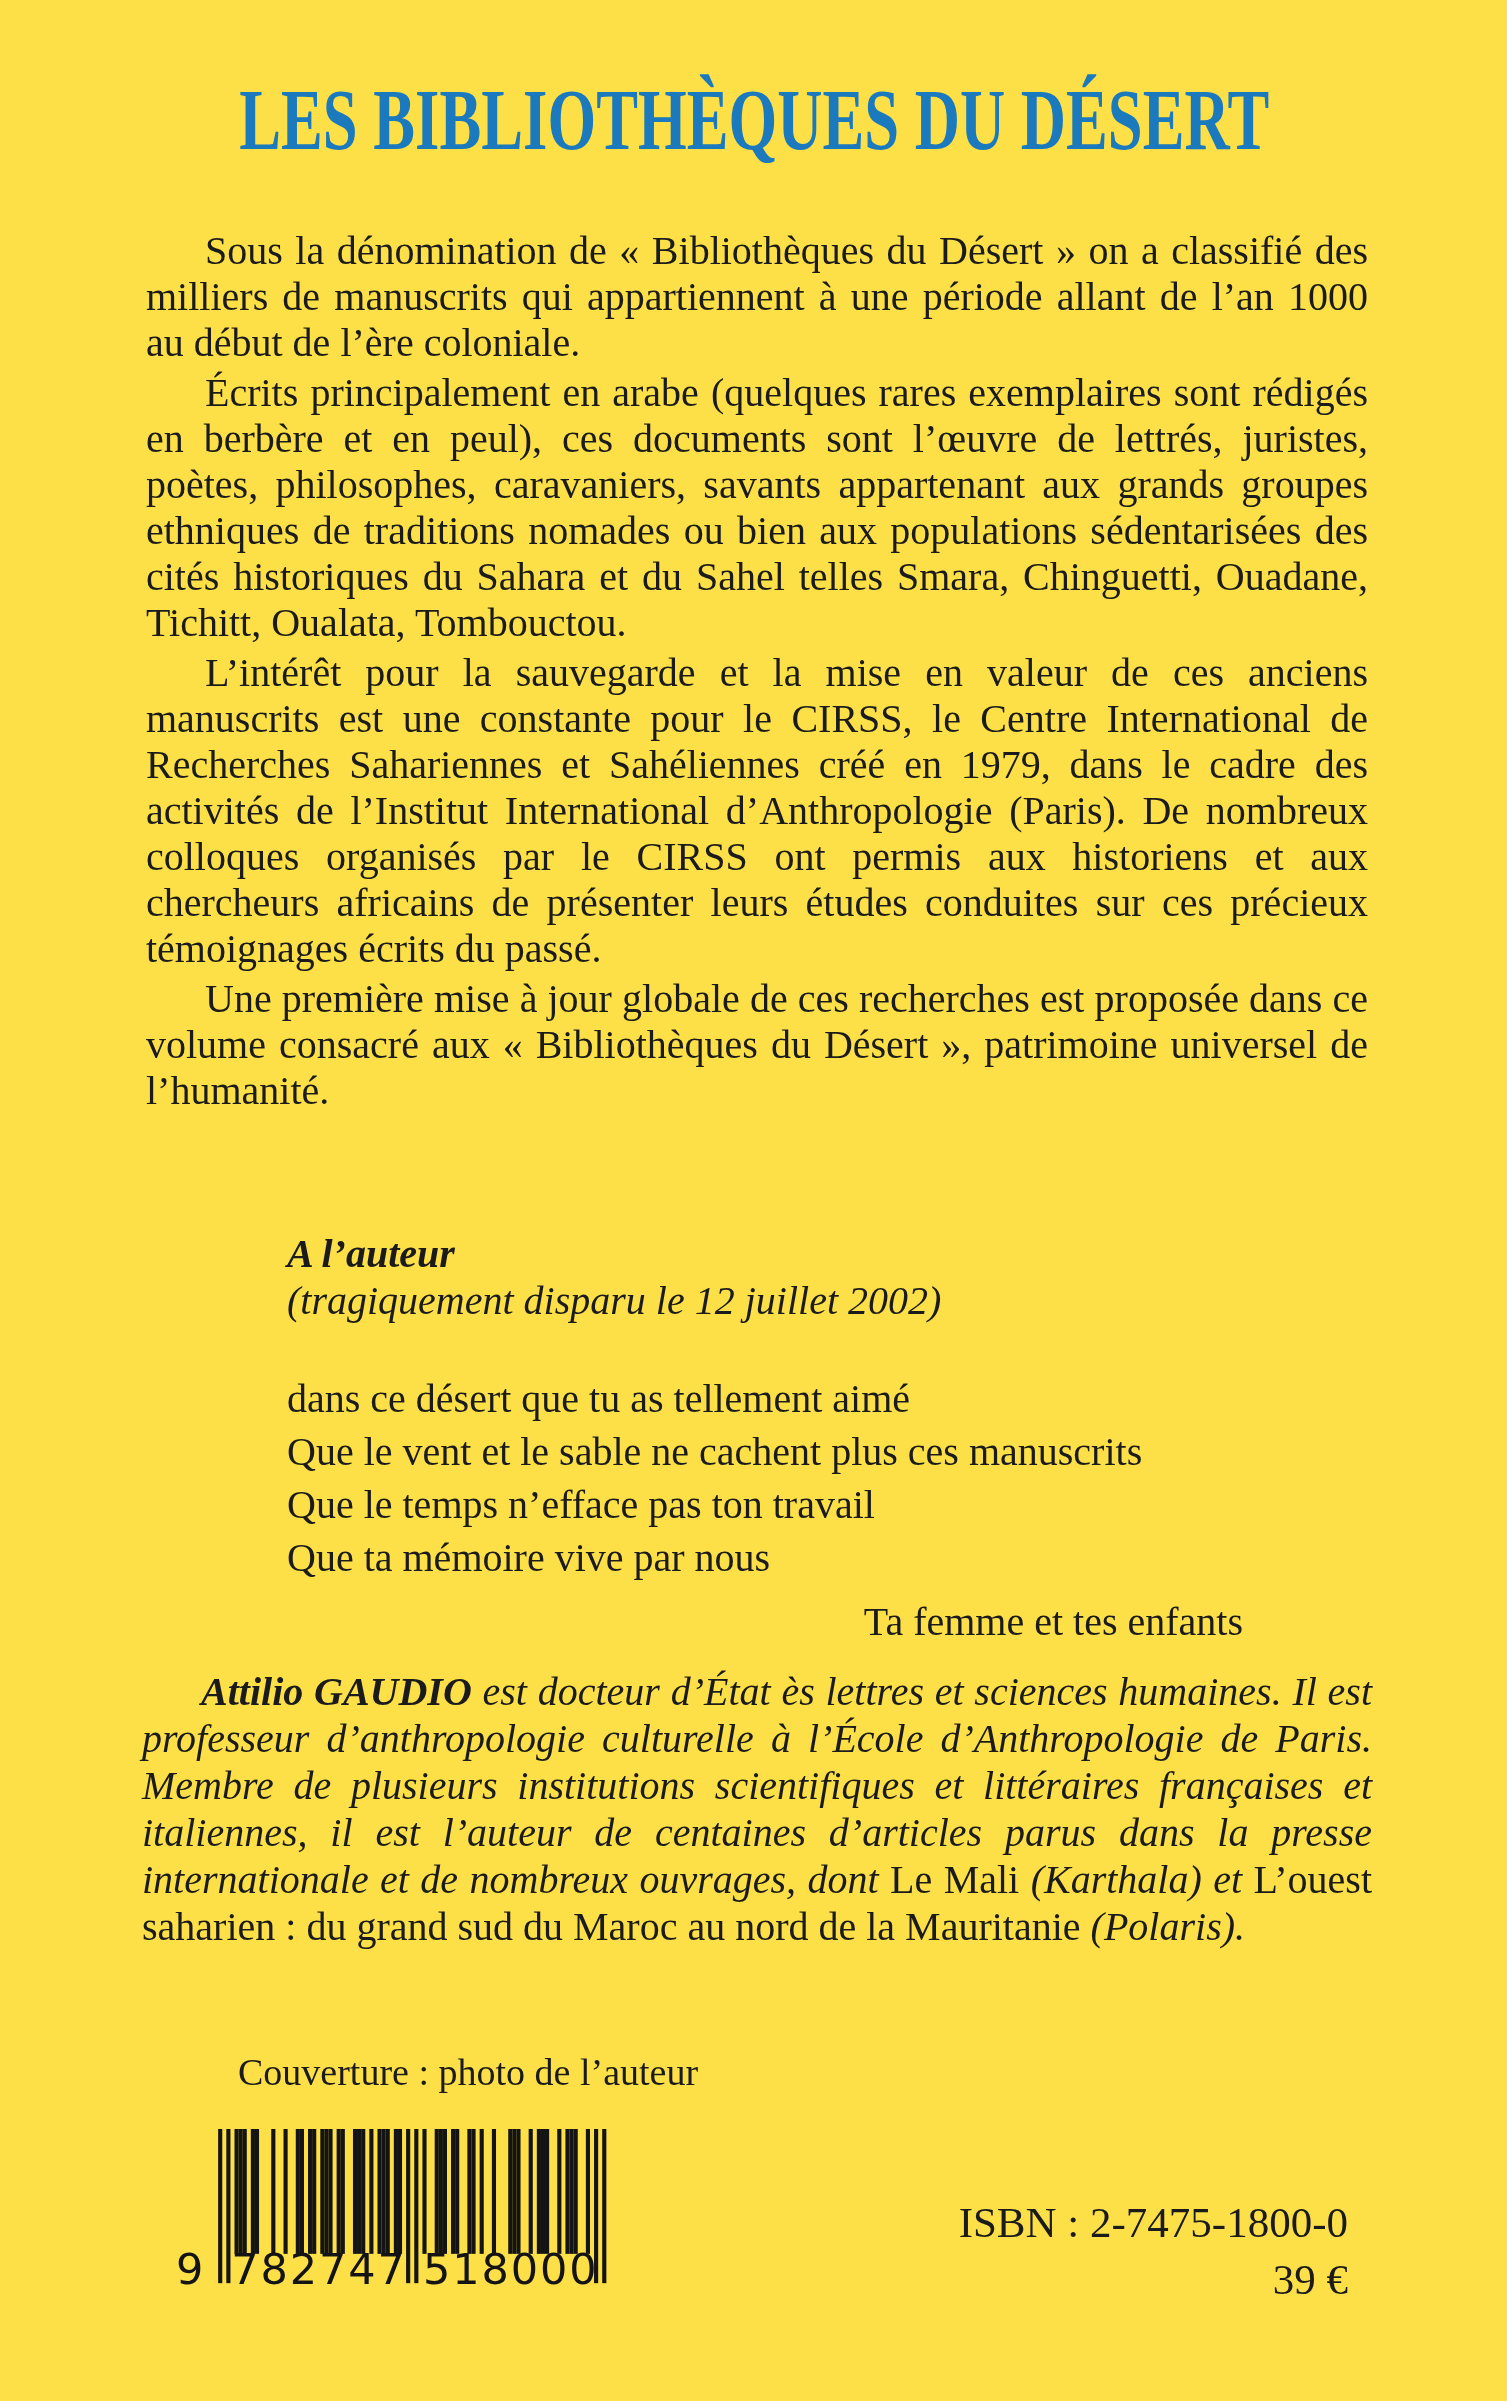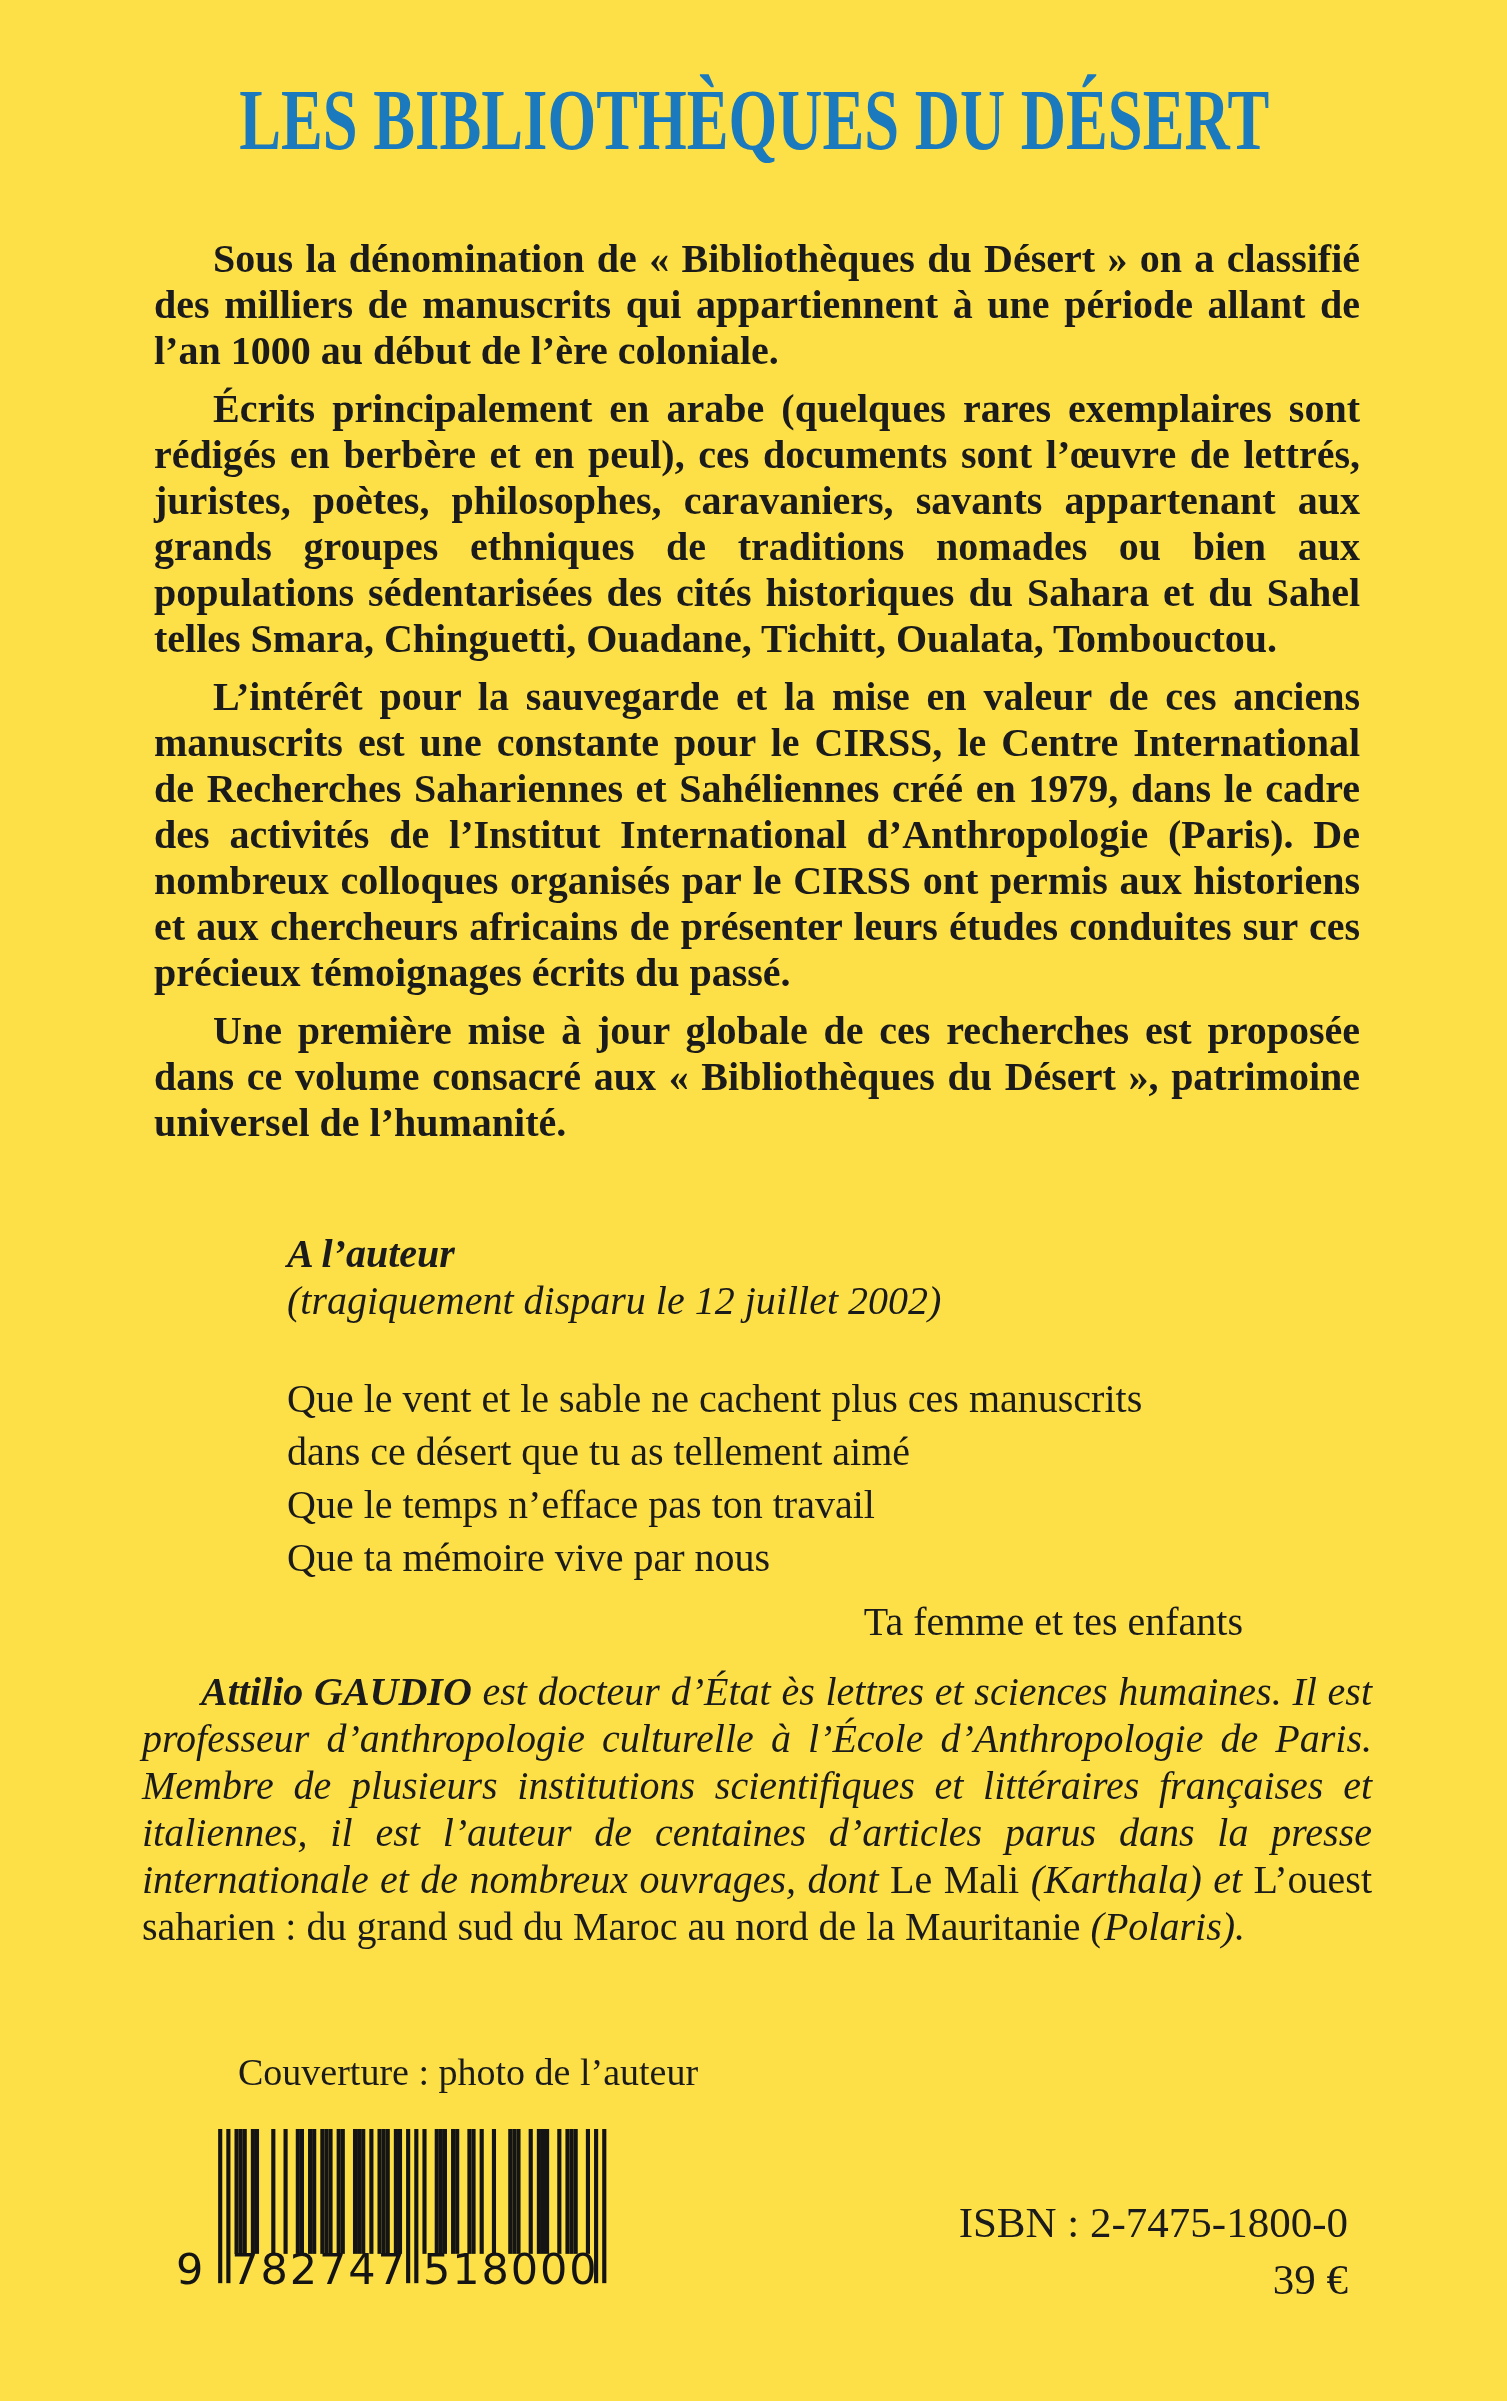--- a/index.html
+++ b/index.html
@@ -26,21 +26,21 @@
     transform: scaleX(0.72);
     transform-origin: center;
     line-height: 1.15;
   }
   .synopsis {
     position: absolute;
     left: 142px; top: 224px; width: 1230px;
     font-size: 40px; line-height: 46px;
     text-align: justify;
   }
-  .synopsis p { margin: 12px; text-indent: 59px; font-weight: bold; }
+  .synopsis p { margin: 4px; text-indent: 59px; }
   .dedication {
     position: absolute;
     left: 287px; top: 1230px;
     font-size: 40px; line-height: 47px;
   }
   .dedication .head { font-weight: bold; font-style: italic; }
   .dedication .sub { font-style: italic; }
   .poem {
     position: absolute;
     left: 287px; top: 1372px; width: 956px;
@@ -102,22 +102,22 @@
     <p>L’intérêt pour la sauvegarde et la mise en valeur de ces anciens manuscrits est une constante pour le CIRSS, le Centre International de Recherches Sahariennes et Sahéliennes créé en 1979, dans le cadre des activités de l’Institut International d’Anthropologie (Paris). De nombreux colloques organisés par le CIRSS ont permis aux historiens et aux chercheurs africains de présenter leurs études conduites sur ces précieux témoignages écrits du passé.</p>
     <p>Une première mise à jour globale de ces recherches est proposée dans ce volume consacré aux « Bibliothèques du Désert », patrimoine universel de l’humanité.</p>
   </div>
 
   <div class="dedication">
     <div class="head">A l’auteur</div>
     <div class="sub">(tragiquement disparu le 12 juillet 2002)</div>
   </div>
 
   <div class="poem">
+    <div>dans ce désert que tu as tellement aimé</div>
     <div>Que le vent et le sable ne cachent plus ces manuscrits</div>
-    <div>dans ce désert que tu as tellement aimé</div>
     <div>Que le temps n’efface pas ton travail</div>
     <div>Que ta mémoire vive par nous</div>
     <div class="sig">Ta femme et tes enfants</div>
   </div>
 
   <p class="bio" id="bio"><span class="seg-bold-italic">Attilio GAUDIO</span><span class="seg-italic"> est docteur d’État ès lettres et sciences humaines. Il est professeur d’anthropologie culturelle à l’École d’Anthropologie de Paris. Membre de plusieurs institutions scientifiques et littéraires françaises et italiennes, il est l’auteur de centaines d’articles parus dans la presse internationale et de nombreux ouvrages, dont </span><span class="seg-roman">Le Mali</span><span class="seg-italic"> (Karthala) et </span><span class="seg-roman">L’ouest saharien : du grand sud du Maroc au nord de la Mauritanie </span><span class="seg-italic">(Polaris).</span></p>
 
   <div class="credit">Couverture : photo de l’auteur</div>
 
   <div class="barcode">

